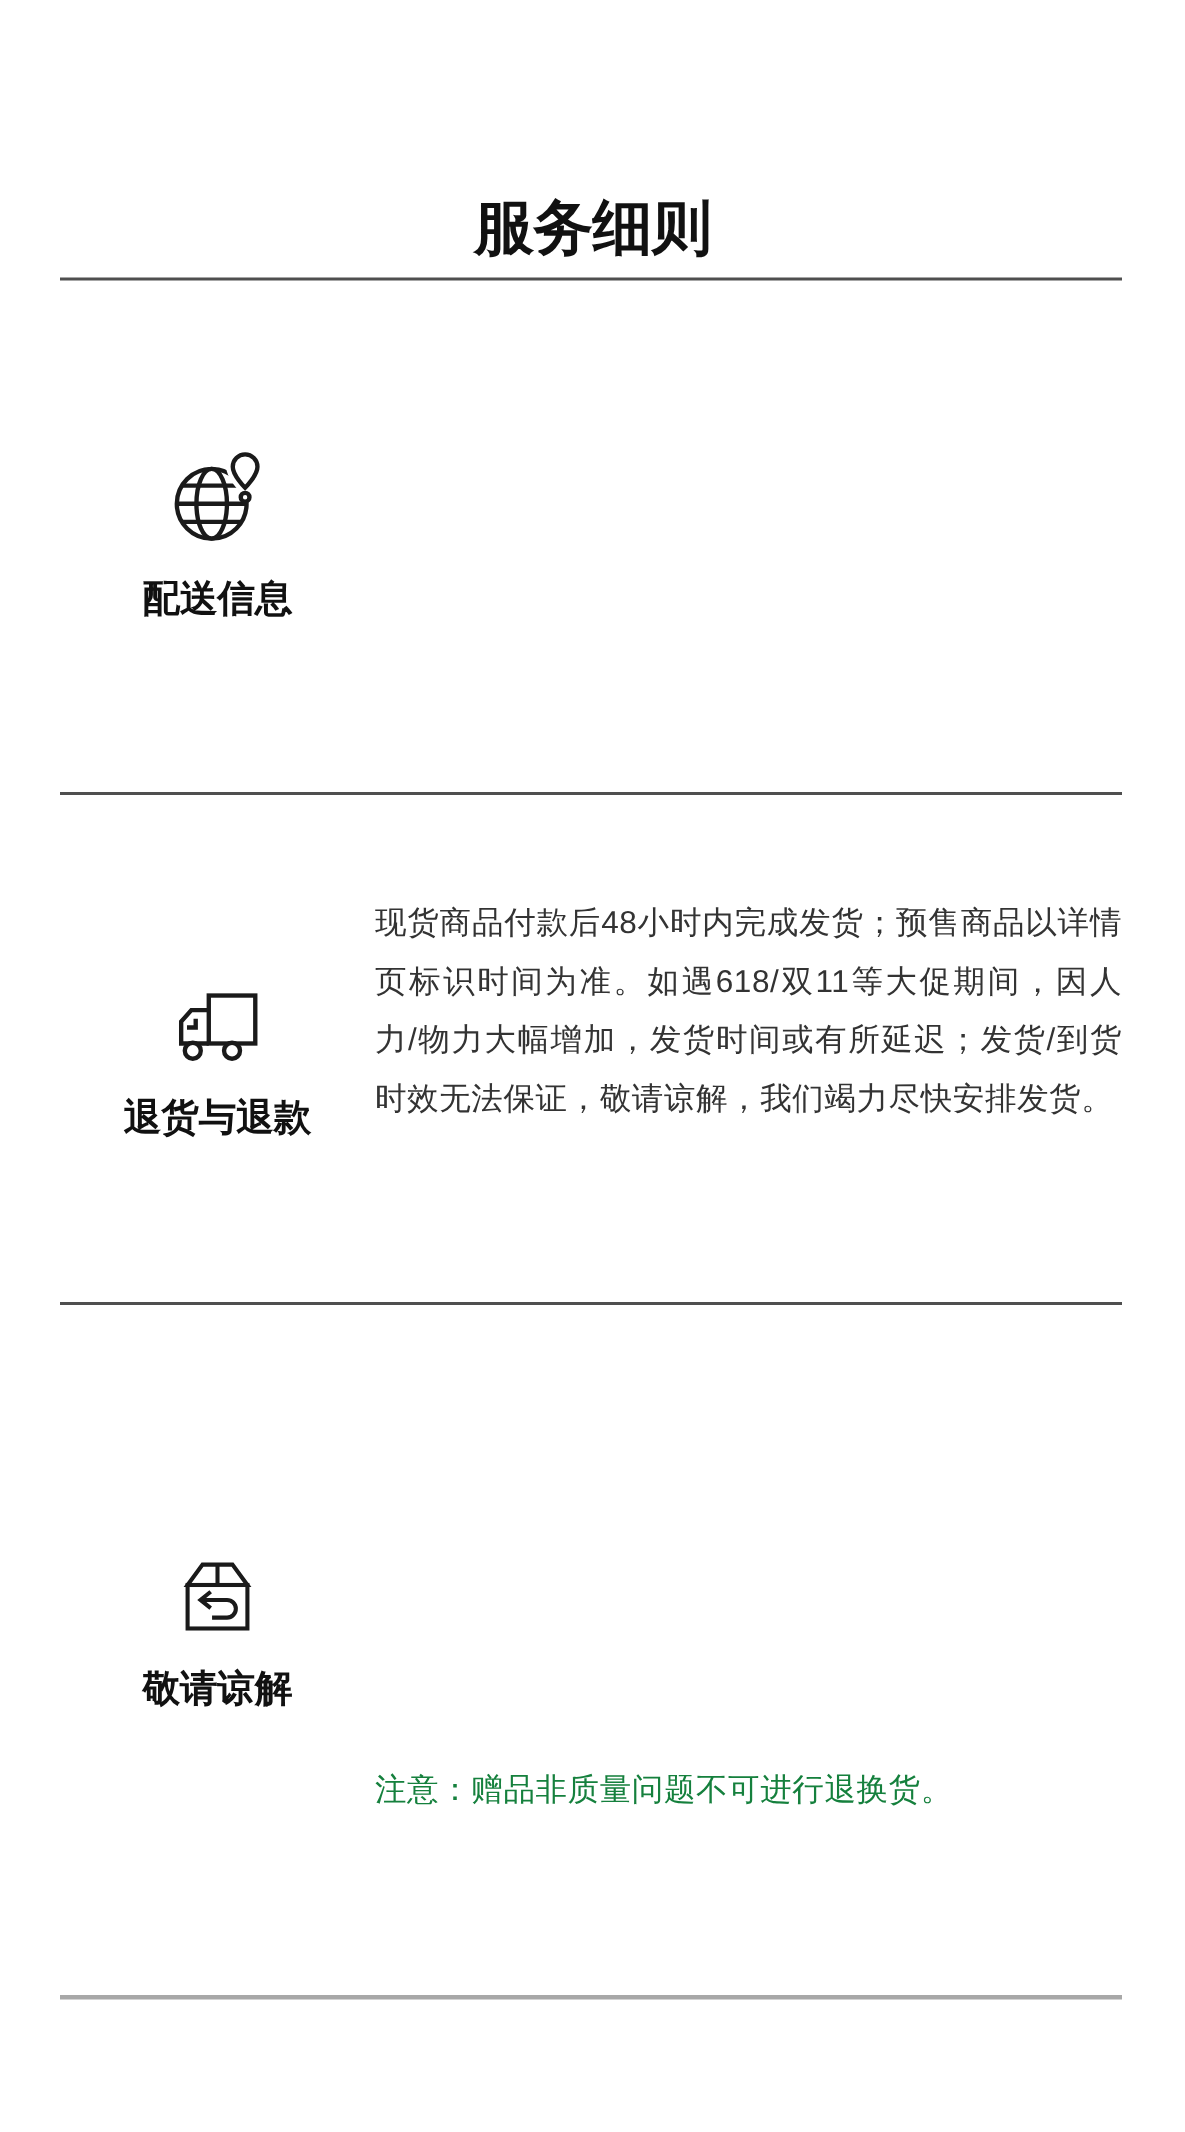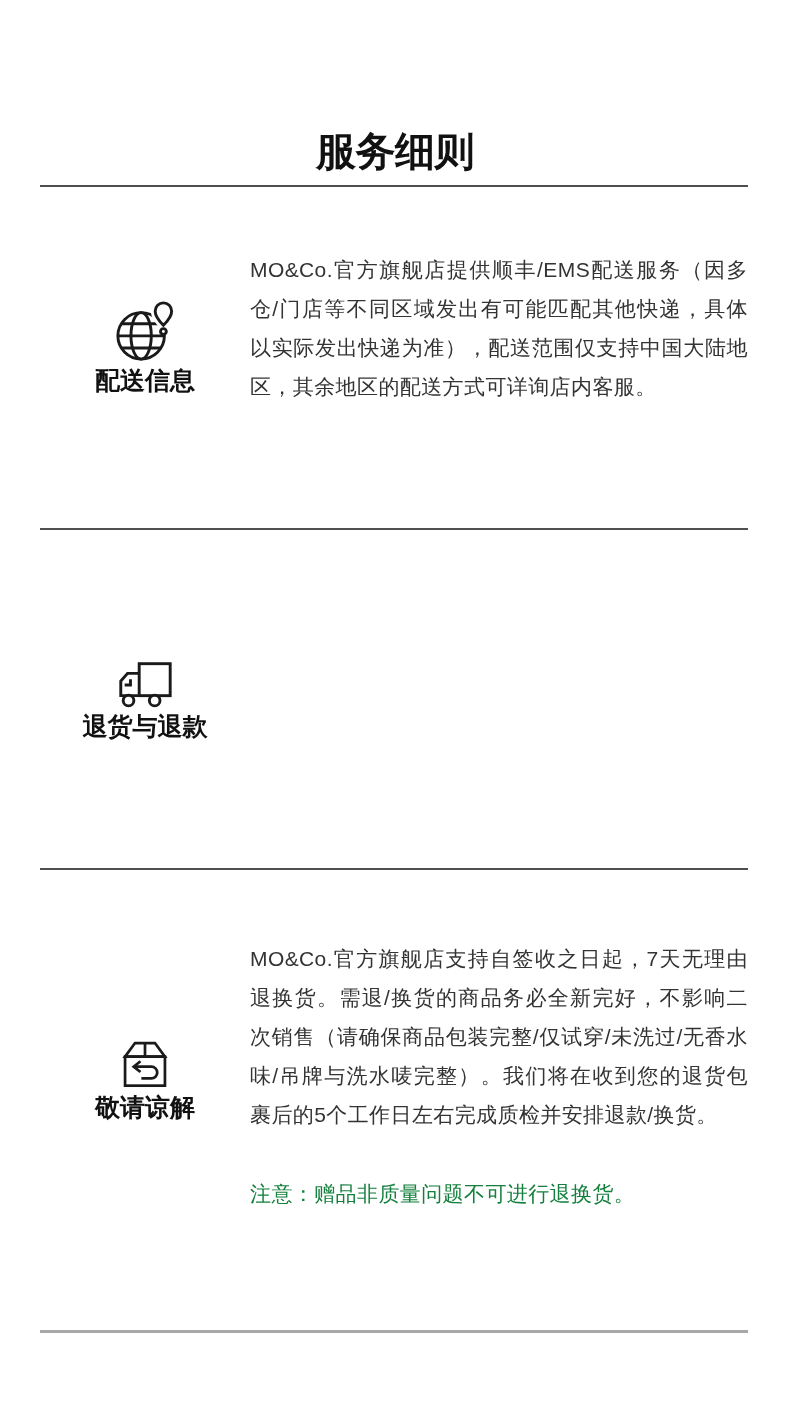--- a/index.html
+++ b/index.html
@@ -38,21 +38,21 @@
   .sec3{top:939px}
   .icon-col{
     width:210px;flex:none;
     display:flex;flex-direction:column;align-items:center;
   }
   .sec1 .icon-col{padding-top:48px}
   .sec2 .icon-col{padding-top:64px}
   .sec3 .icon-col{padding-top:96px}
   .icon-box{display:block;line-height:0;}
   .section-label{
-    margin-top:0;
+    margin-top:18px;
     font-size:25px;font-weight:700;color:#111111;
     white-space:nowrap;
   }
   .text-col{
     flex:1;
     font-size:21px;line-height:39px;letter-spacing:0.4px;
     color:#333333;
     text-align:justify;
   }
   .note{
@@ -83,49 +83,48 @@
         <line class="stroke" x1="4" y1="38" x2="52" y2="38"></line>
         <line class="stroke" x1="8" y1="25.5" x2="48" y2="25.5"></line>
         <line class="stroke" x1="8" y1="50.5" x2="48" y2="50.5"></line>
         <path class="halo" d="M51,27 C51,27 42.5,18.5 42.5,12.5 A8.5,8.5 0 1 1 59.5,12.5 C59.5,18.5 51,27 51,27 Z"></path>
         <path class="whitefill" d="M51,27 C51,27 42.5,18.5 42.5,12.5 A8.5,8.5 0 1 1 59.5,12.5 C59.5,18.5 51,27 51,27 Z"></path>
         <circle class="whitefill" cx="51" cy="33.5" r="3"></circle>
       </svg>
     </span>
     <div class="section-label">配送信息</div>
   </div>
-  <div class="text-col">MO&amp;Co.官方旗舰店提供顺丰/EMS配送服务（因多仓/门店等不同区域发出有可能匹配其他快递，具体以实际发出快递为准），配送范围仅支持中国大陆地区，其余地区的配送方式可详询店内客服。</div>
 </div>
 
 <div class="section sec2">
   <div class="icon-col">
     <span class="icon-box">
       <svg width="62" height="50" viewBox="0 0 64 50">
         <rect class="stroke" x="26" y="3" width="32" height="33"></rect>
         <path class="stroke" d="M26,13 H14 L7,21 V36 H26"></path>
         <path class="stroke" d="M17,19 V25 H11"></path>
         <circle class="whitefill" cx="15" cy="41" r="5.5"></circle>
         <circle class="whitefill" cx="42" cy="41" r="5.5"></circle>
       </svg>
     </span>
     <div class="section-label">退货与退款</div>
   </div>
+  <div class="text-col">现货商品付款后48小时内完成发货；预售商品以详情页标识时间为准。如遇618/双11等大促期间，因人力/物力大幅增加，发货时间或有所延迟；发货/到货时效无法保证，敬请谅解，我们竭力尽快安排发货。</div>
 </div>
 
 <div class="section sec3">
   <div class="icon-col">
     <span class="icon-box">
       <svg width="58" height="56" viewBox="0 0 64 60">
         <path class="stroke" d="M10,23 L21,8 H43 L54,23 Z"></path>
         <line class="stroke" x1="32" y1="8" x2="32" y2="23"></line>
         <rect class="stroke" x="10" y="23" width="44" height="32"></rect>
         <path class="stroke" d="M20,34 H39 A6.5,6.5 0 0 1 39,47 H28"></path>
         <path class="stroke" d="M27,28 L19.5,34 L27,40"></path>
       </svg>
     </span>
     <div class="section-label">敬请谅解</div>
   </div>
-  <div class="text-col">MO&amp;Co.官方旗舰店支持自签收之日起，7天无理由退换货。需退/换货的商品务必全新完好，不影响二次销售（请确保商品包装完整/仅试穿/未洗过/无香水味/吊牌与洗水唛完整）。我们将在收到您的退货包裹后的5个工作日左右完成质检并安排退款/换货。</div>
 </div>
 
 <div class="note">注意：赠品非质量问题不可进行退换货。</div>
 
 <div class="bottom-bar"></div>
 
 </body></html>

